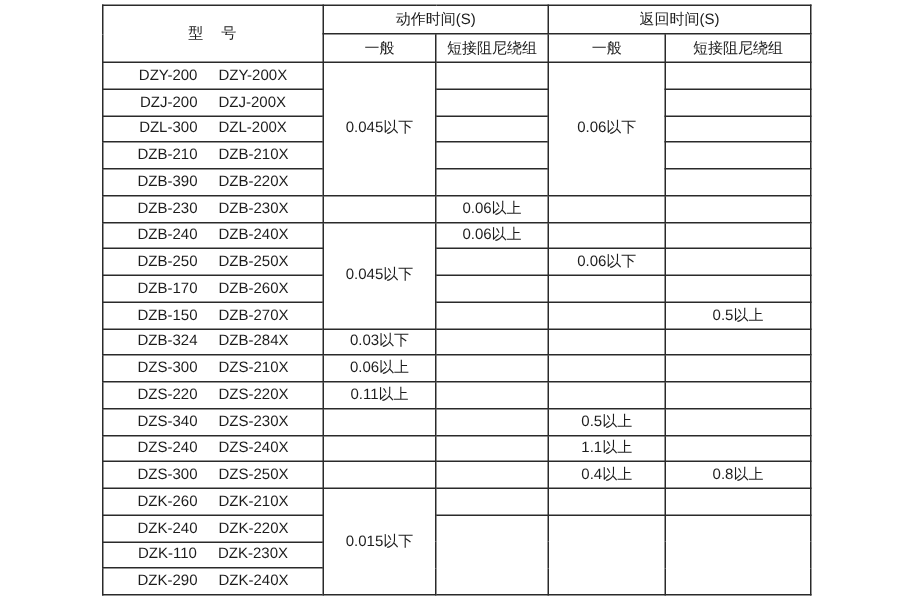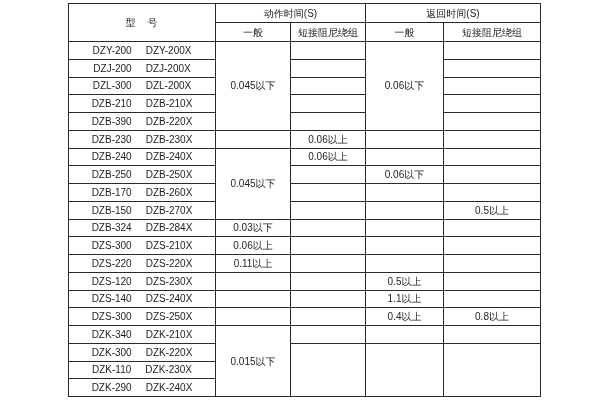--- a/index.html
+++ b/index.html
@@ -121,49 +121,49 @@
       <td></td>
     </tr>
     <tr>
       <td class="model-cell"><span class="m1">DZS-220</span><span class="m2">DZS-220X</span></td>
       <td>0.11以上</td>
       <td></td>
       <td></td>
       <td></td>
     </tr>
     <tr>
-      <td class="model-cell"><span class="m1">DZS-120</span><span class="m2">DZS-230X</span></td>
+      <td class="model-cell"><span class="m1">DZS-340</span><span class="m2">DZS-230X</span></td>
       <td></td>
       <td></td>
       <td>0.5以上</td>
       <td></td>
     </tr>
     <tr>
-      <td class="model-cell"><span class="m1">DZS-140</span><span class="m2">DZS-240X</span></td>
+      <td class="model-cell"><span class="m1">DZS-240</span><span class="m2">DZS-240X</span></td>
       <td></td>
       <td></td>
       <td>1.1以上</td>
       <td></td>
     </tr>
     <tr>
       <td class="model-cell"><span class="m1">DZS-300</span><span class="m2">DZS-250X</span></td>
       <td></td>
       <td></td>
       <td>0.4以上</td>
       <td>0.8以上</td>
     </tr>
     <tr>
-      <td class="model-cell"><span class="m1">DZK-340</span><span class="m2">DZK-210X</span></td>
+      <td class="model-cell"><span class="m1">DZK-260</span><span class="m2">DZK-210X</span></td>
       <td rowspan="4">0.015以下</td>
       <td></td>
       <td></td>
       <td></td>
     </tr>
     <tr>
-      <td class="model-cell"><span class="m1">DZK-300</span><span class="m2">DZK-220X</span></td>
+      <td class="model-cell"><span class="m1">DZK-240</span><span class="m2">DZK-220X</span></td>
       <td rowspan="3"></td>
       <td rowspan="3"></td>
       <td rowspan="3"></td>
     </tr>
     <tr>
       <td class="model-cell"><span class="m1">DZK-110</span><span class="m2">DZK-230X</span></td>
     </tr>
     <tr>
       <td class="model-cell"><span class="m1">DZK-290</span><span class="m2">DZK-240X</span></td>
     </tr>

